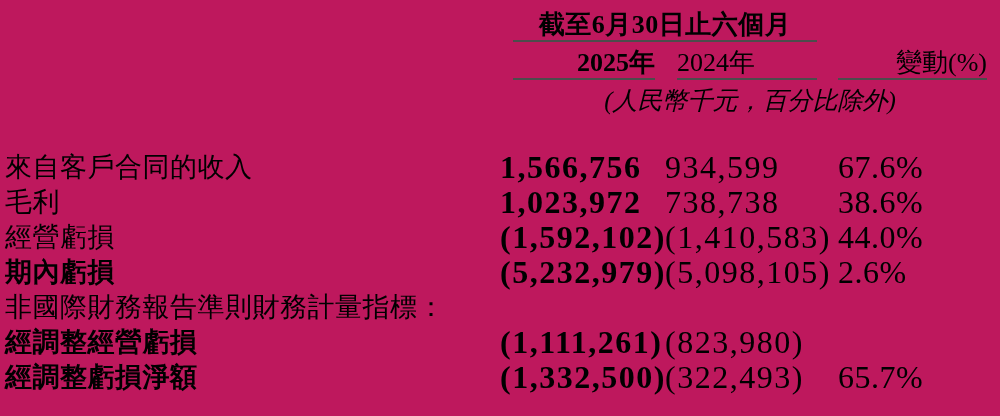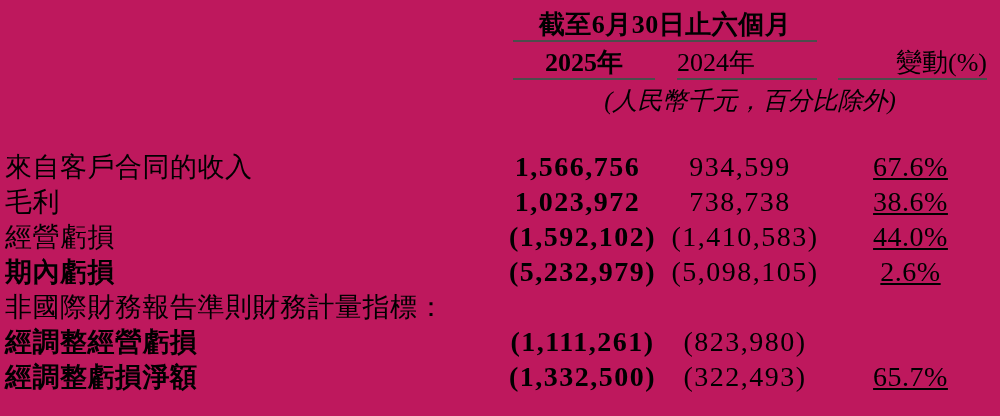--- a/index.html
+++ b/index.html
@@ -42,21 +42,21 @@
 
   .col-head {
     position: absolute;
     top: 48px;
     font-size: 26px;
     line-height: 30px;
     white-space: nowrap;
   }
   .col-head-2025 {
     left: 513px; width: 142px;
-    text-align: center;
+    text-align: right;
     font-weight: 700;
   }
   .col-head-2024 {
     left: 677px; width: 140px;
     font-weight: 400;
   }
   .col-head-change {
     left: 838px; width: 149px;
     text-align: right;
     font-weight: 400;
@@ -95,43 +95,42 @@
     left: 5px;
     font-size: 27px;
     letter-spacing: 0.5px;
     white-space: nowrap;
   }
   .bold-row .cell-label { font-weight: 700; }
 
   .cell-num, .cell-change {
     position: absolute;
     box-sizing: border-box;
-    text-align: center;
-    font-size: 28px;
+    text-align: left;
+    font-size: 32px;
     white-space: nowrap;
   }
   .cell-2025 {
     left: 500px;
     width: 165px;
     font-weight: 700;
     letter-spacing: 1.5px;
   }
   .cell-2024 {
     left: 665px;
     width: 160px;
     font-weight: 400;
     letter-spacing: 1.5px;
   }
   .cell-change {
     left: 838px;
     width: 149px;
     padding-right: 4px;
     font-weight: 400;
     letter-spacing: 0.5px;
-    text-decoration: underline;
   }
   
   .cell-num.no-paren { padding-right: 10px; }
 </style>
 </head>
 <body>
 
 <div class="sheet">
 
   <div class="period-header">截至6月30日止六個月</div>

